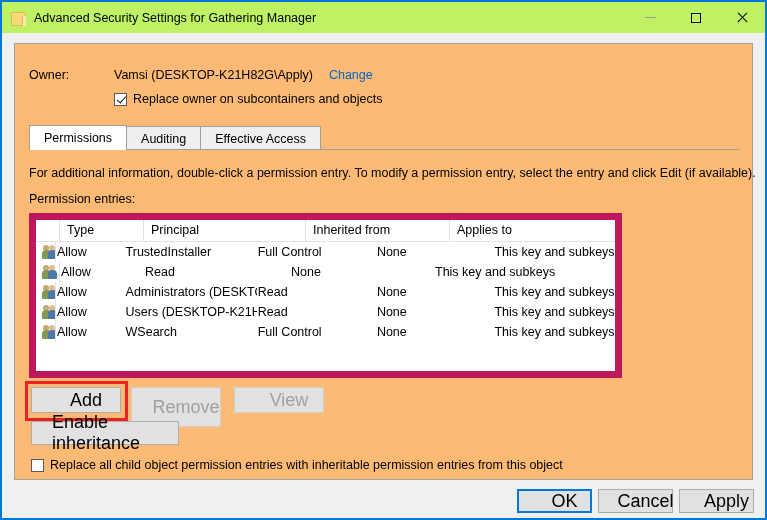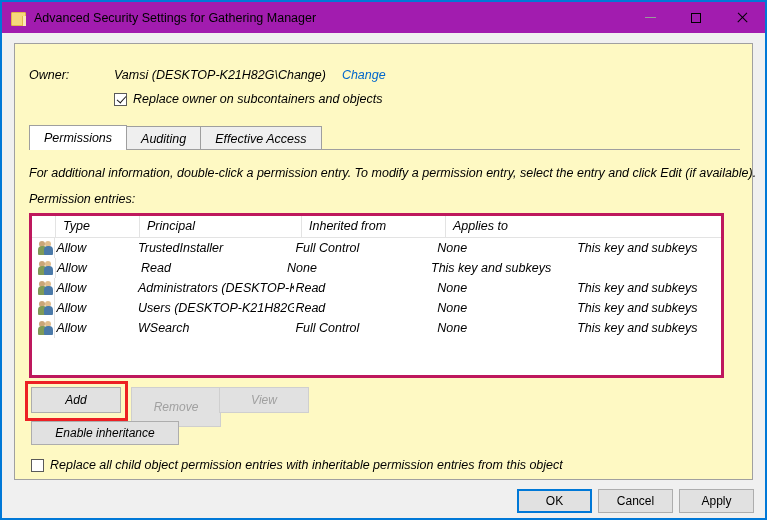--- a/index.html
+++ b/index.html
@@ -26,21 +26,21 @@
     border: 2px solid #0078d7;
     background: #f0f0f0;
   }
 
   
   .titlebar {
     position: absolute;
     left: 0; top: 0;
     width: 763px;
     height: 31px;
-    background: #a21caf;
+    background: #bef264;
     display: flex;
     align-items: center;
   }
   .title-icon {
     width: 16px;
     height: 16px;
     margin-left: 8px;
     margin-right: 8px;
     position: relative;
     flex: 0 0 auto;
@@ -111,23 +111,22 @@
   .glyph-close:after  { transform: rotate(-45deg); }
 
   
   .panel {
     position: absolute;
     left: 12px;
     top: 41px;
     width: 739px;
     height: 437px;
     box-sizing: border-box;
-    background: #fef9c3;
+    background: #fdba74;
     border: 1px solid #a0a0a0;
-    font-style: italic;
   }
 
   
   .owner-row {
     position: absolute;
     left: 14px;
     top: 24px;
     display: flex;
     align-items: baseline;
   }
@@ -234,24 +233,24 @@
     left: 14px;
     top: 148px;
     font-size: 12.5px;
   }
 
   
   .listbox {
     position: absolute;
     left: 14px;
     top: 169px;
-    width: 695px;
+    width: 593px;
     height: 165px;
     box-sizing: border-box;
-    border: 3px solid #be185d;
+    border: 7px solid #be185d;
     background: #ffffff;
     overflow: hidden;
   }
   .list-header {
     display: flex;
     height: 21px;
     align-items: center;
     border-bottom: 1px solid #e3e3e3;
     background: #ffffff;
   }
@@ -310,41 +309,42 @@
   }
   .users-icon .h1 { left: 1px; background: #caa678; }
   .users-icon .h2 { left: 7px; background: #e0bd8e; }
 
   
   .btn {
     box-sizing: border-box;
     border: 1px solid #adadad;
     background: #e1e1e1;
     font-family: "Liberation Sans", sans-serif;
-    font-size: 12px;
+    font-size: 18px;
     color: #000000;
     display: flex;
     align-items: center;
     justify-content: center;
     cursor: pointer;
+    padding-left: 20px;
   }
   .btn.disabled {
     color: #a0a0a0;
     border-color: #cfcfcf;
     background: #e1e1e1;
     cursor: default;
   }
   .btn.default {
     border: 2px solid #0078d7;
     background: #e1e1e1;
   }
 
   .btn-add      { position: absolute; left: 16px;  top: 343px; width: 90px; height: 26px; }
   .btn-remove   { position: absolute; left: 116px; top: 343px; width: 90px; height: 40px; }
-  .btn-view     { position: absolute; left: 204px; top: 343px; width: 90px; height: 26px; }
+  .btn-view     { position: absolute; left: 219px; top: 343px; width: 90px; height: 26px; }
   .btn-inherit  { position: absolute; left: 16px;  top: 377px; width: 148px; height: 24px; }
 
   .red-highlight {
     position: absolute;
     left: 10px;
     top: 337px;
     width: 103px;
     height: 40px;
     box-sizing: border-box;
     border: 3px solid #ed2024;
@@ -398,21 +398,21 @@
       <div class="win-btn">
         <span class="glyph-close"></span>
       </div>
     </div>
   </div>
 
   <div class="panel">
 
     <div class="owner-row">
       <span class="owner-label">Owner:</span>
-      <span class="owner-value">Vamsi (DESKTOP-K21H82G\Change)</span>
+      <span class="owner-value">Vamsi (DESKTOP-K21H82G\Apply)</span>
       <span class="change-link">Change</span>
     </div>
 
     <div class="owner-check">
       <span class="cb checked"></span>
       <span class="cb-label">Replace owner on subcontainers and objects</span>
     </div>
 
     <div class="tabstrip">
       <div class="tab active">

